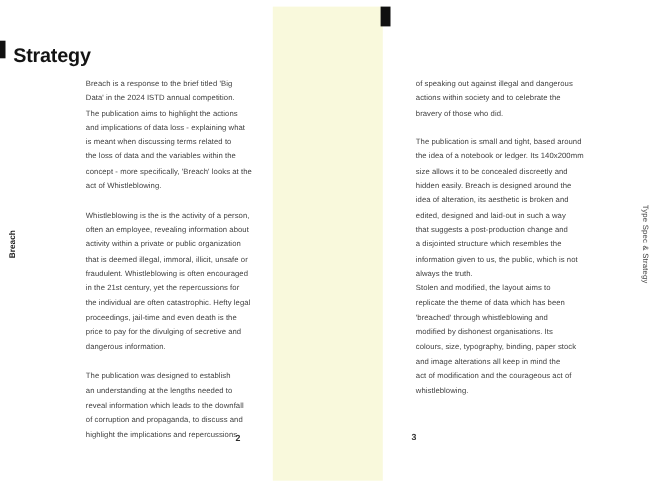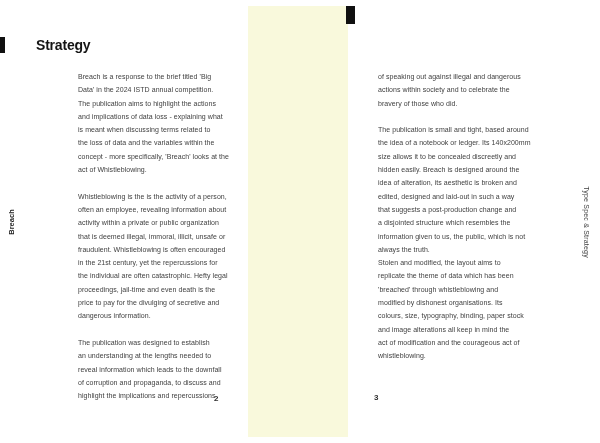--- a/index.html
+++ b/index.html
@@ -13,22 +13,22 @@
   .spread { position: absolute; inset: 0; }
 
   .stripe {
     position: absolute;
     left: 248px; top: 6px;
     width: 100px; height: 431px;
   }
 
   .title {
     position: absolute;
-    left: 36px; top: 28px;
-    font-size: 14px;
+    left: 12px; top: 28px;
+    font-size: 18px;
     font-weight: bold;
     letter-spacing: -0.2px;
     color: #141414;
   }
 
   .col {
     position: absolute;
     top: 70px;
     width: 178px;
     font-size: 7px;

